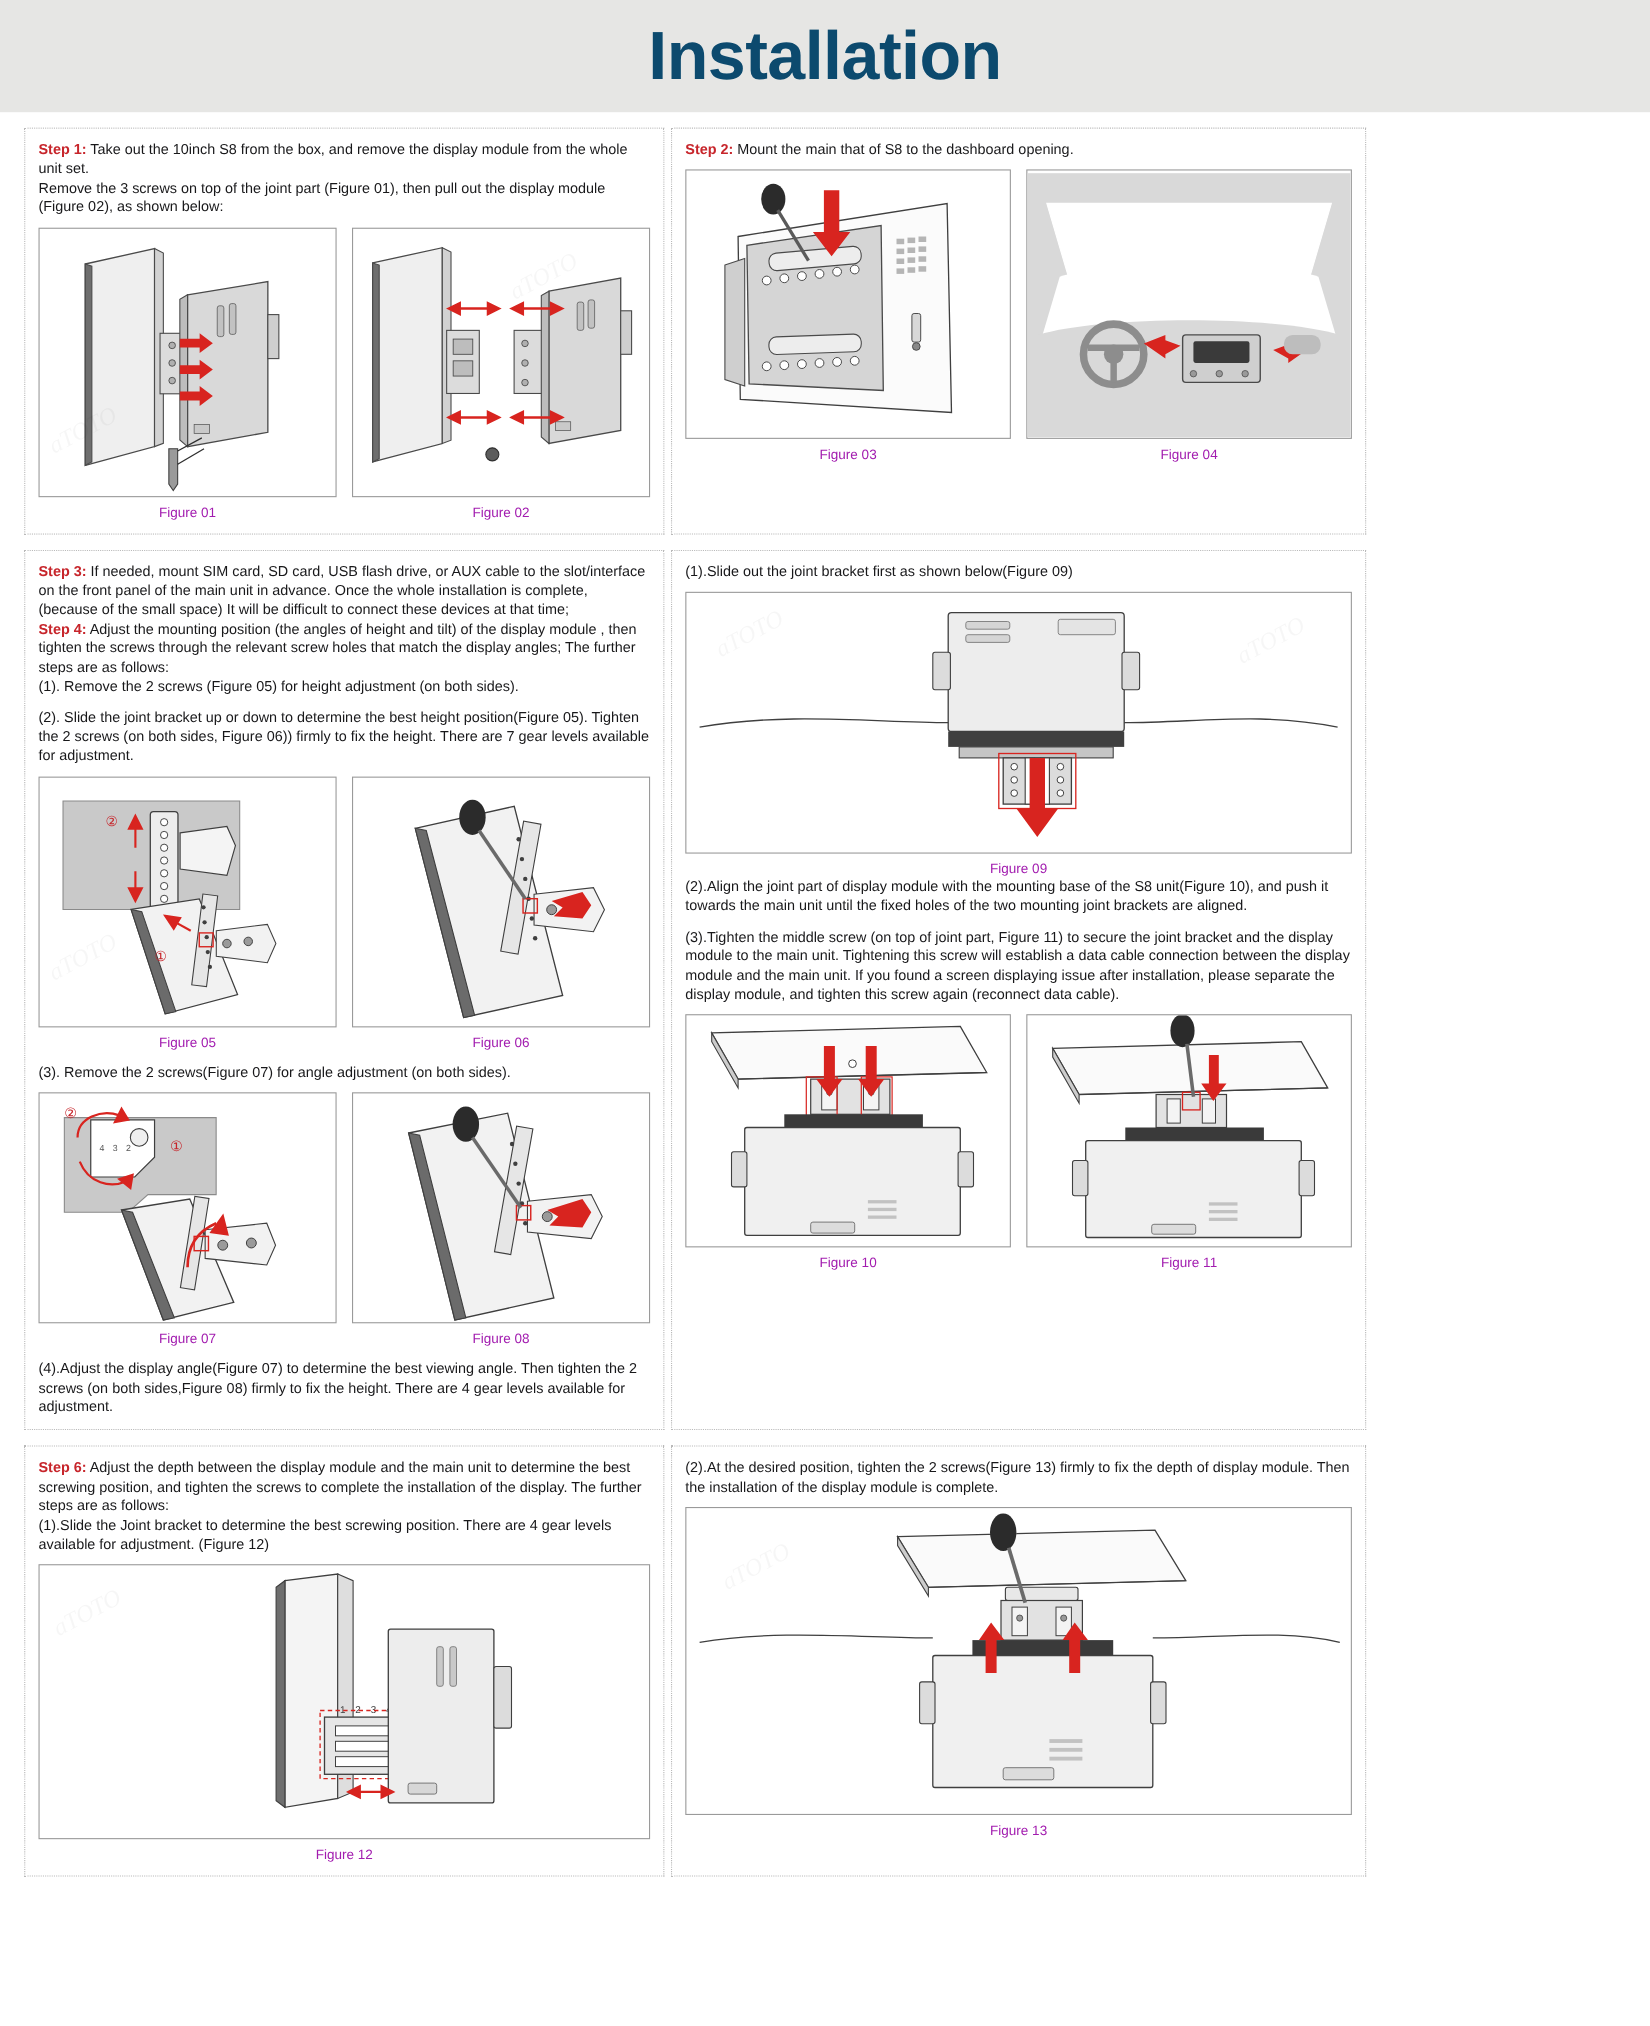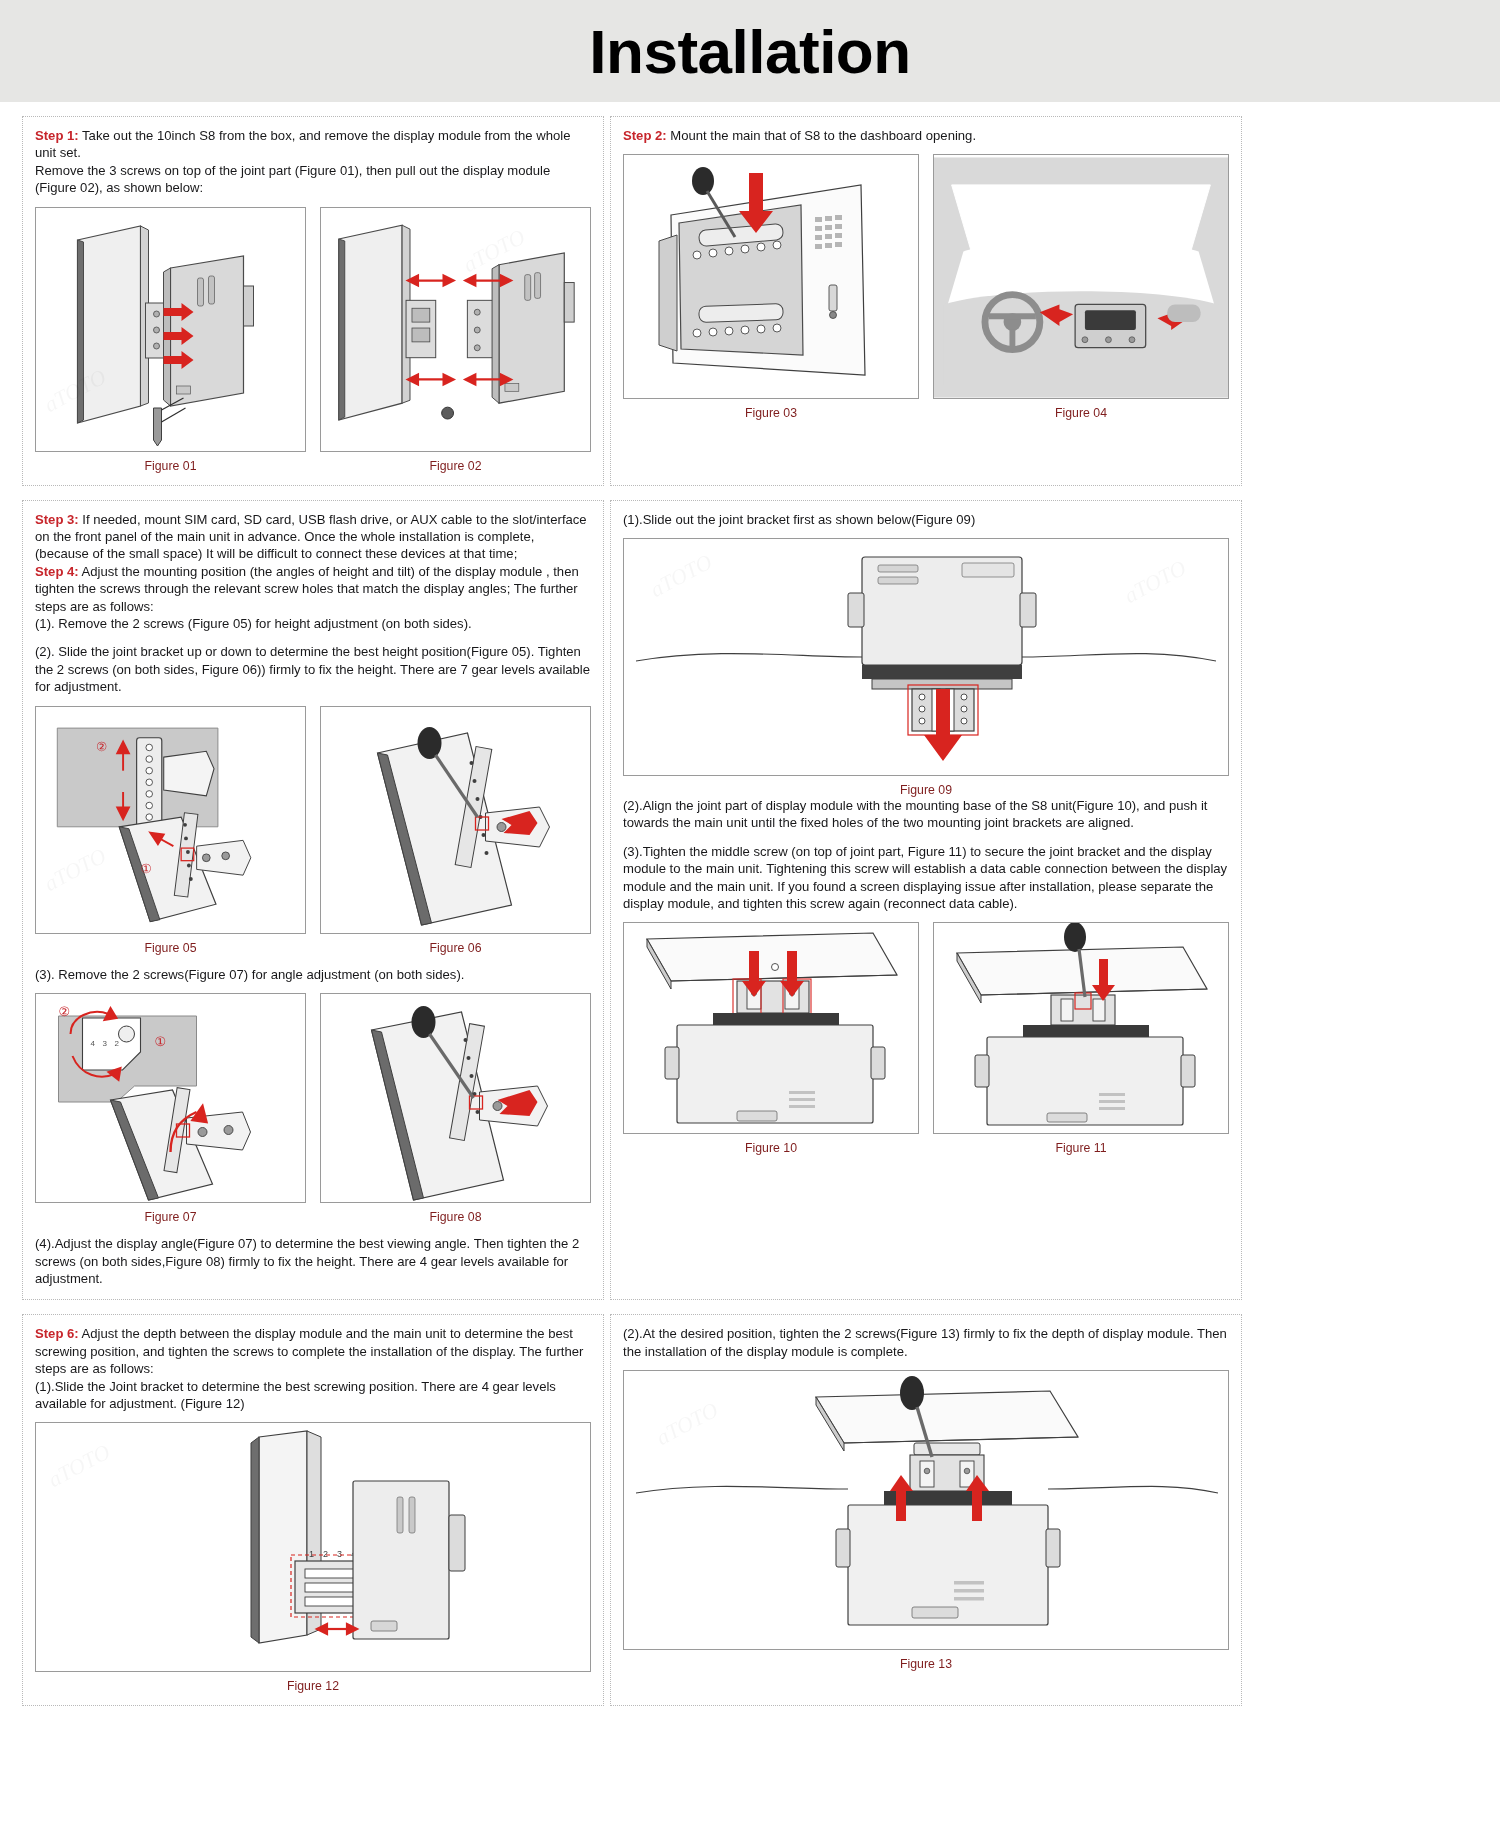--- a/index.html
+++ b/index.html
@@ -23,21 +23,21 @@
     background: #e6e6e4;
     display: flex;
     align-items: center;
     justify-content: center;
   }
   .header h1 {
     margin: 0;
     font-size: 62px;
     font-weight: bold;
     letter-spacing: -0.5px;
-    color: #000000;
+    color: #0c4a6e;
     font-family: "Liberation Sans", sans-serif;
     text-align: center;
   }
 
   
   .content {
     padding: 14px 22px 10px 22px;
   }
   .row {
     display: flex;
@@ -78,21 +78,21 @@
   .figwrap { flex: 1 1 0; display: flex; flex-direction: column; }
   .figbox {
     border: 1px solid #9a9a9a;
     background: #fff;
     position: relative;
     overflow: hidden;
   }
   .figcap {
     text-align: center;
     font-size: 12.3px;
-    color: #7f1d1d;
+    color: #a21caf;
     padding-top: 7px;
     font-family: "Liberation Sans", sans-serif;
   }
 
   
   .wm {
     position: absolute;
     color: rgba(0,0,0,0.035);
     font-size: 22px;
     font-style: italic;

